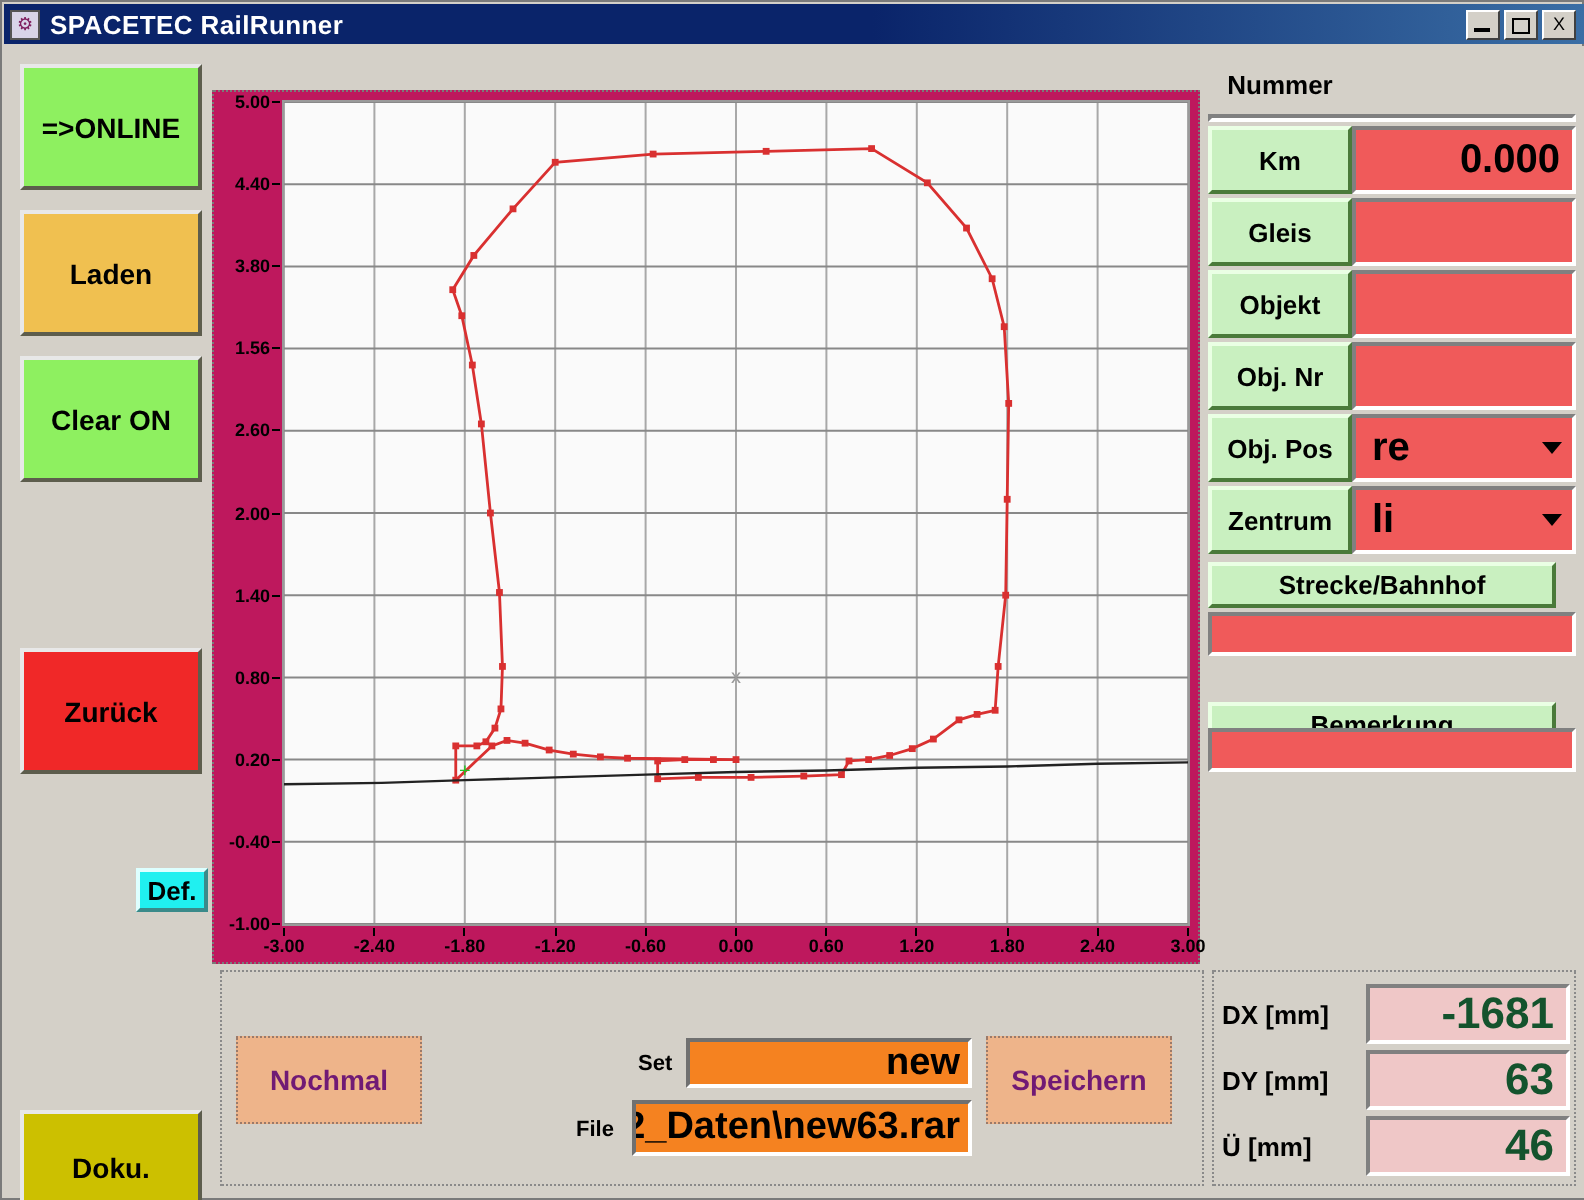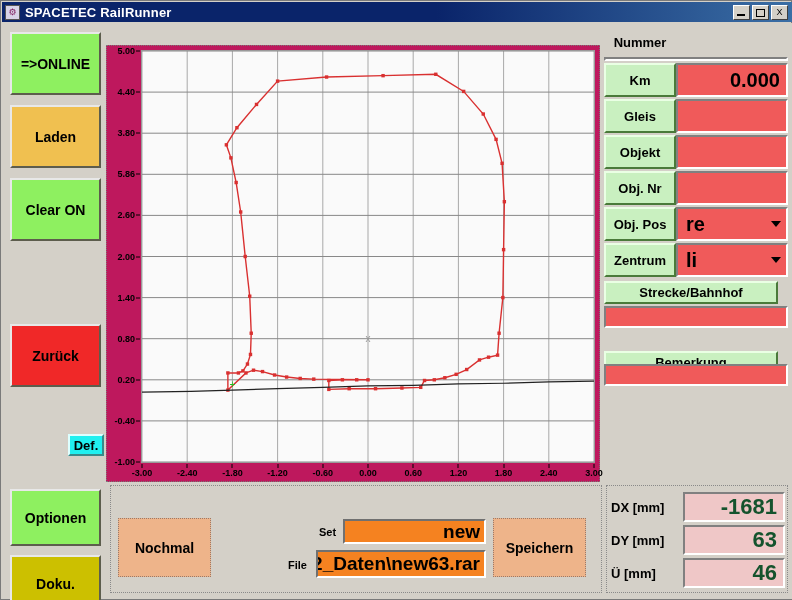--- a/index.html
+++ b/index.html
@@ -263,26 +263,26 @@
 
   .midpanel {
     position: absolute; left: 104px; top: 18px;
     width: 492px; height: 108px;
     background: #d4d0c8;
     border: 1px dotted #8a8a8a;
     box-sizing: border-box;
   }
   .gbtn {
     position: absolute;
-    width: 93px; height: 59px;
+    width: 93px; height: 44px;
     background: #eeb48a;
     border: 1px dotted #9a7a6a;
     display: flex; align-items: center; justify-content: center;
     font-size: 14px; font-weight: bold;
-    color: #000000;
+    color: #701a75;
     box-sizing: border-box;
     cursor: default;
   }
   #btn-nochmal  { left: 7px;  top: 32px; }
   #btn-speichern{ left: 382px; top: 32px; }
 
   .smalllabel {
     position: absolute;
     font-size: 11px; font-weight: bold; color: #000;
   }
@@ -360,21 +360,21 @@
     </div>
 
     <div class="chartpanel">
       <div class="ylabels" id="y-axis">
           <div class="ylab" style="top: 5px;">5.00</div>
           <div class="ytick" style="top: 5px;"></div>
           <div class="ylab" style="top: 46.1px;">4.40</div>
           <div class="ytick" style="top: 46.1px;"></div>
           <div class="ylab" style="top: 87.2px;">3.80</div>
           <div class="ytick" style="top: 87.2px;"></div>
-          <div class="ylab" style="top: 128.3px;">5.86</div>
+          <div class="ylab" style="top: 128.3px;">1.56</div>
           <div class="ytick" style="top: 128.3px;"></div>
           <div class="ylab" style="top: 169.4px;">2.60</div>
           <div class="ytick" style="top: 169.4px;"></div>
           <div class="ylab" style="top: 210.5px;">2.00</div>
           <div class="ytick" style="top: 210.5px;"></div>
           <div class="ylab" style="top: 251.6px;">1.40</div>
           <div class="ytick" style="top: 251.6px;"></div>
           <div class="ylab" style="top: 292.7px;">0.80</div>
           <div class="ytick" style="top: 292.7px;"></div>
           <div class="ylab" style="top: 333.8px;">0.20</div>
@@ -546,21 +546,20 @@
             <div class="combo-arrow"></div>
           </div>
         </div>
         <div class="wideLabel" style="top: 254px;">Strecke/Bahnhof</div>
         <div class="wideField" style="top: 279px;"></div>
         <div class="wideLabel" style="top: 312px; margin-top: 12px;">Bemerkung</div>
         <div class="wideField" style="top: 337px;"></div>
       </div>
 
     <div class="bottombar">
-      <div class="bl-btn" id="btn-optionen">Optionen</div>
       <div class="bl-btn" id="btn-doku">Doku.</div>
 
       <div class="midpanel">
         <div class="gbtn" id="btn-nochmal">Nochmal</div>
         <div class="gbtn" id="btn-speichern">Speichern</div>
         <div class="smalllabel" id="lab-set">Set</div>
         <div class="orangefield" id="field-set">new</div>
         <div class="smalllabel" id="lab-file">File</div>
         <div class="orangefield" id="field-file">c:\R2_Daten\new63.rar</div>
       </div>

